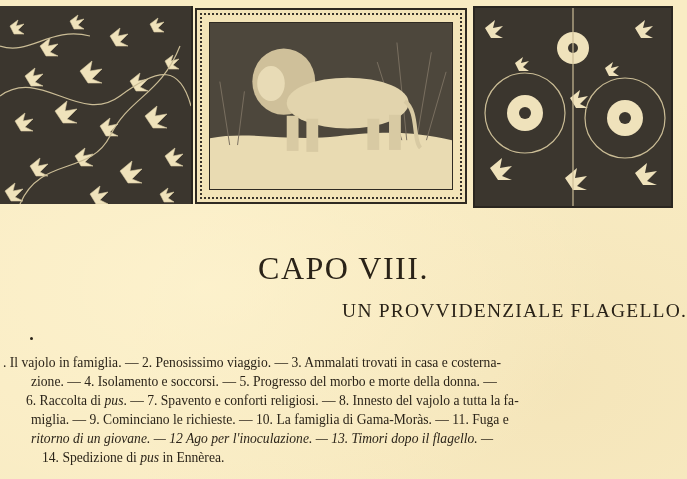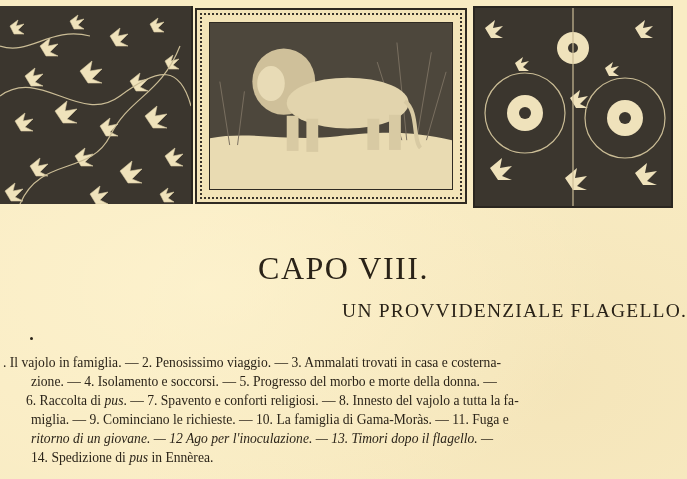--- a/index.html
+++ b/index.html
@@ -161,16 +161,16 @@
   </div>
   <div class="line" style="top:38px; left:26px;">
     <span>6. Raccolta di </span><em>pus</em><span>. — 7. Spavento e conforti religiosi. — 8. Innesto del vajolo a tutta la fa-</span>
   </div>
   <div class="line" style="top:57px; left:31px;text-align:center;">
     <span>miglia. — 9. Cominciano le richieste. — 10. La famiglia di Gama-Moràs. — 11. Fuga e</span>
   </div>
   <div class="line" style="top:76px; left:31px;font-style:italic;">
     <span>ritorno di un giovane. — 12 Ago per l'inoculazione. — 13. Timori dopo il flagello. —</span>
   </div>
-  <div class="line" style="top:95px; left:31px;">
+  <div class="line" style="top:95px; left:42px;">
     <span>14. Spedizione di </span><em>pus</em><span> in Ennèrea.</span>
   </div>
 </div>
 
 </body></html>

